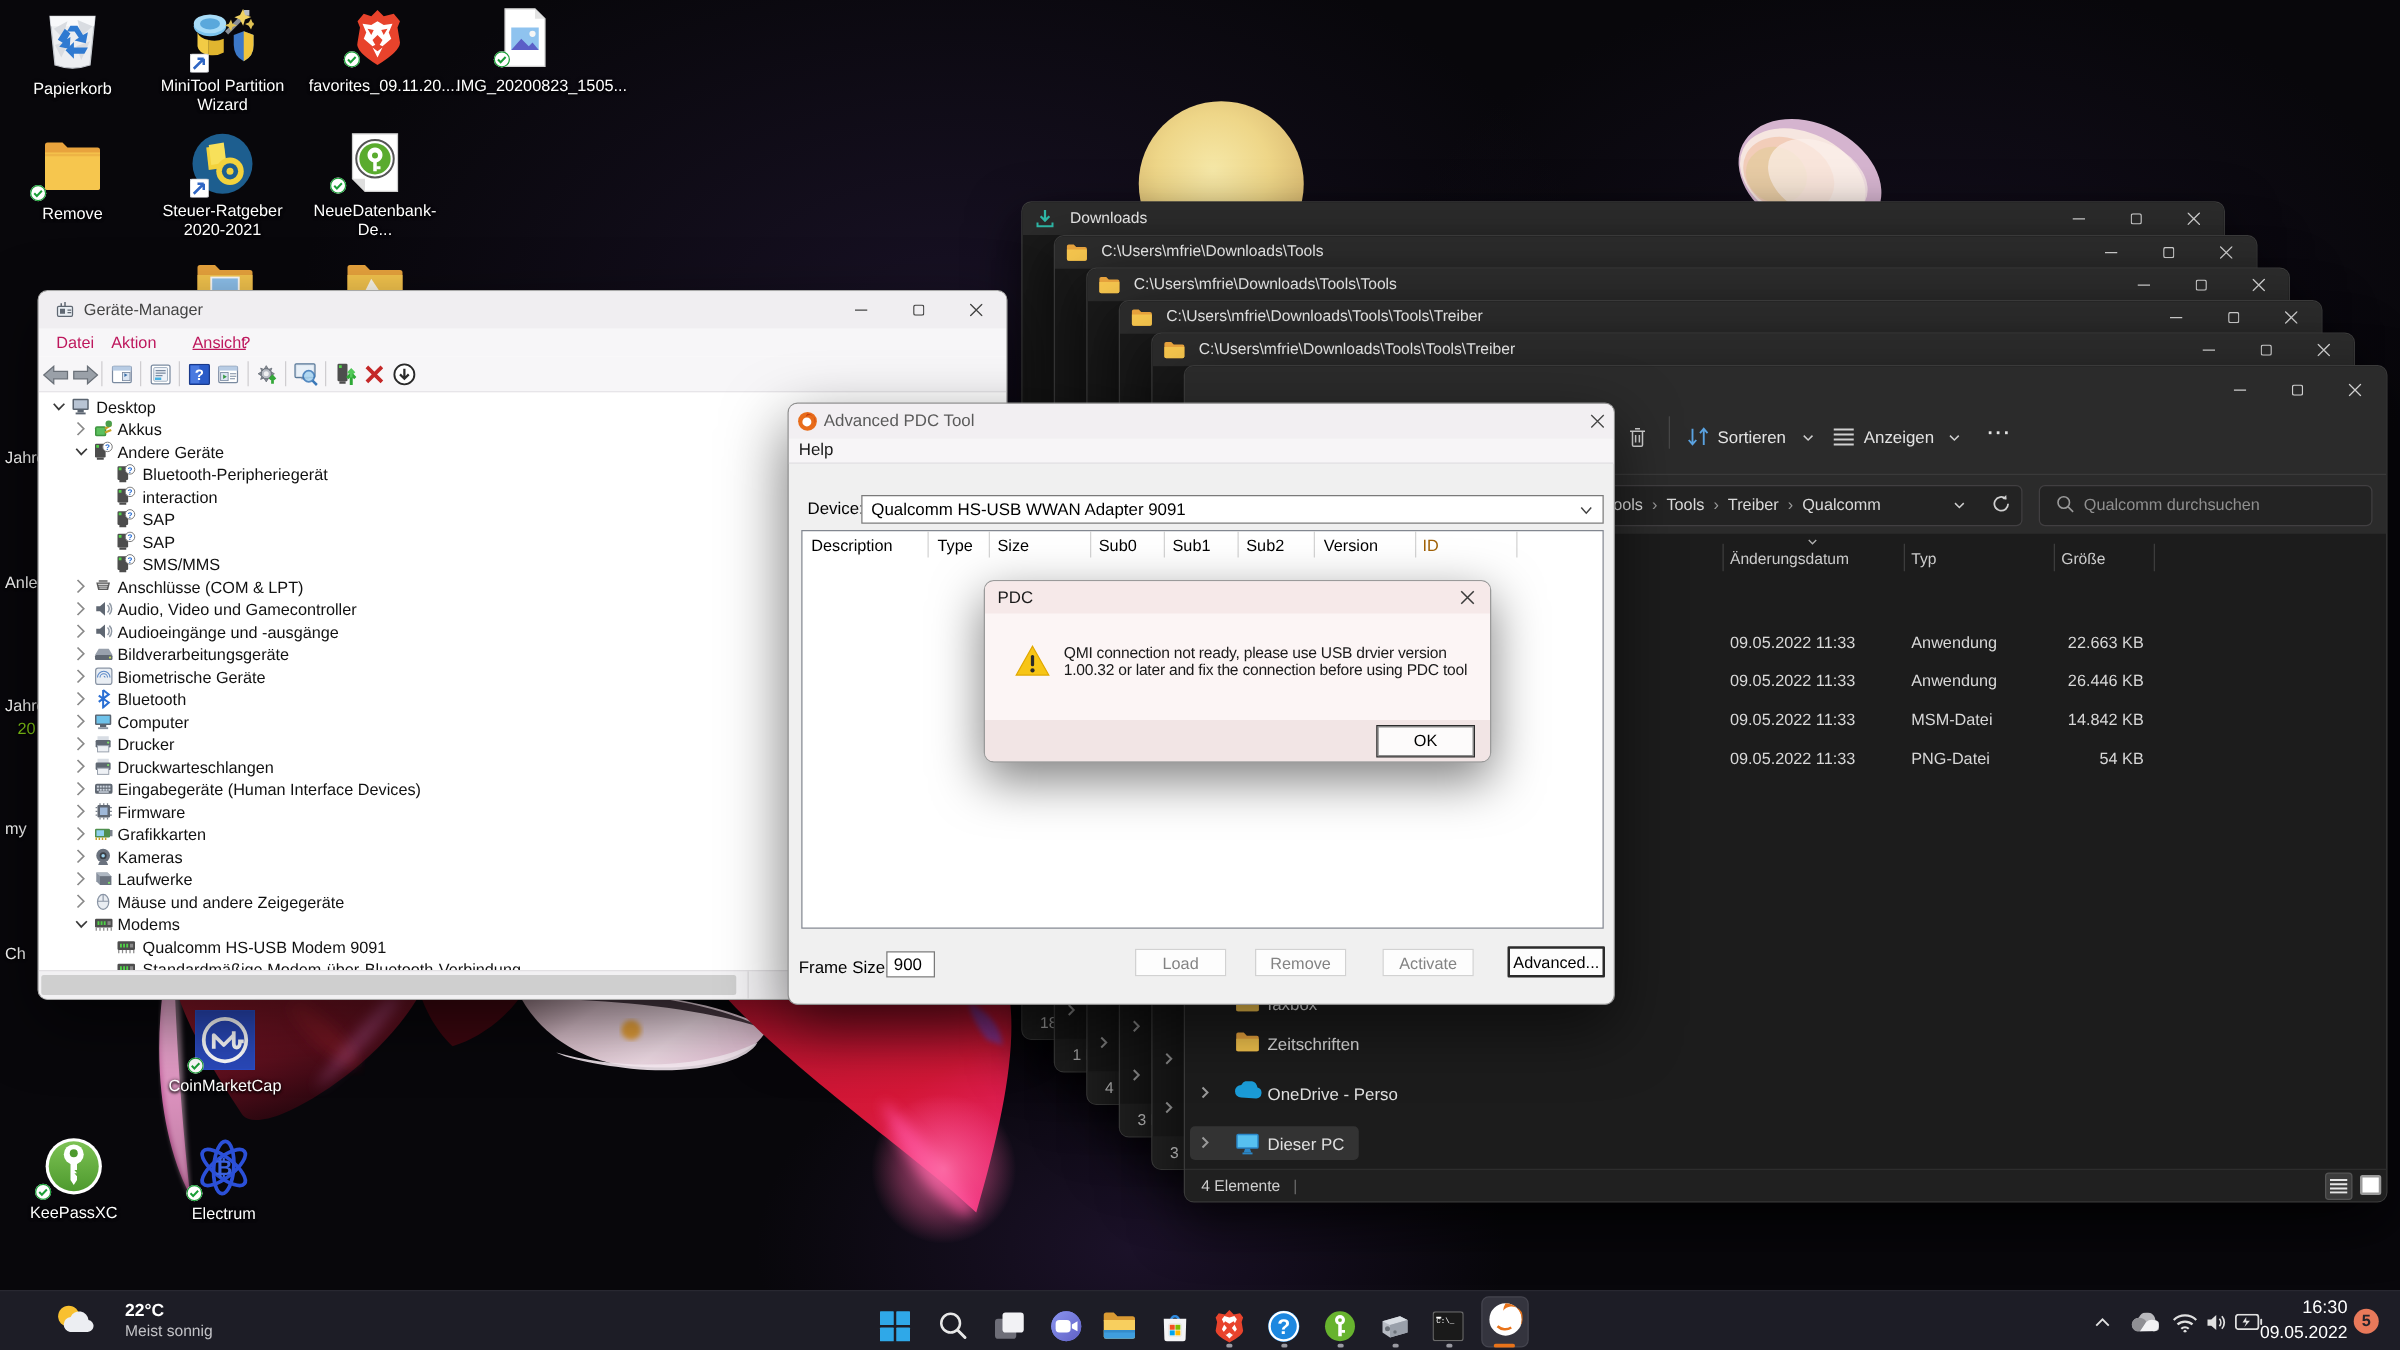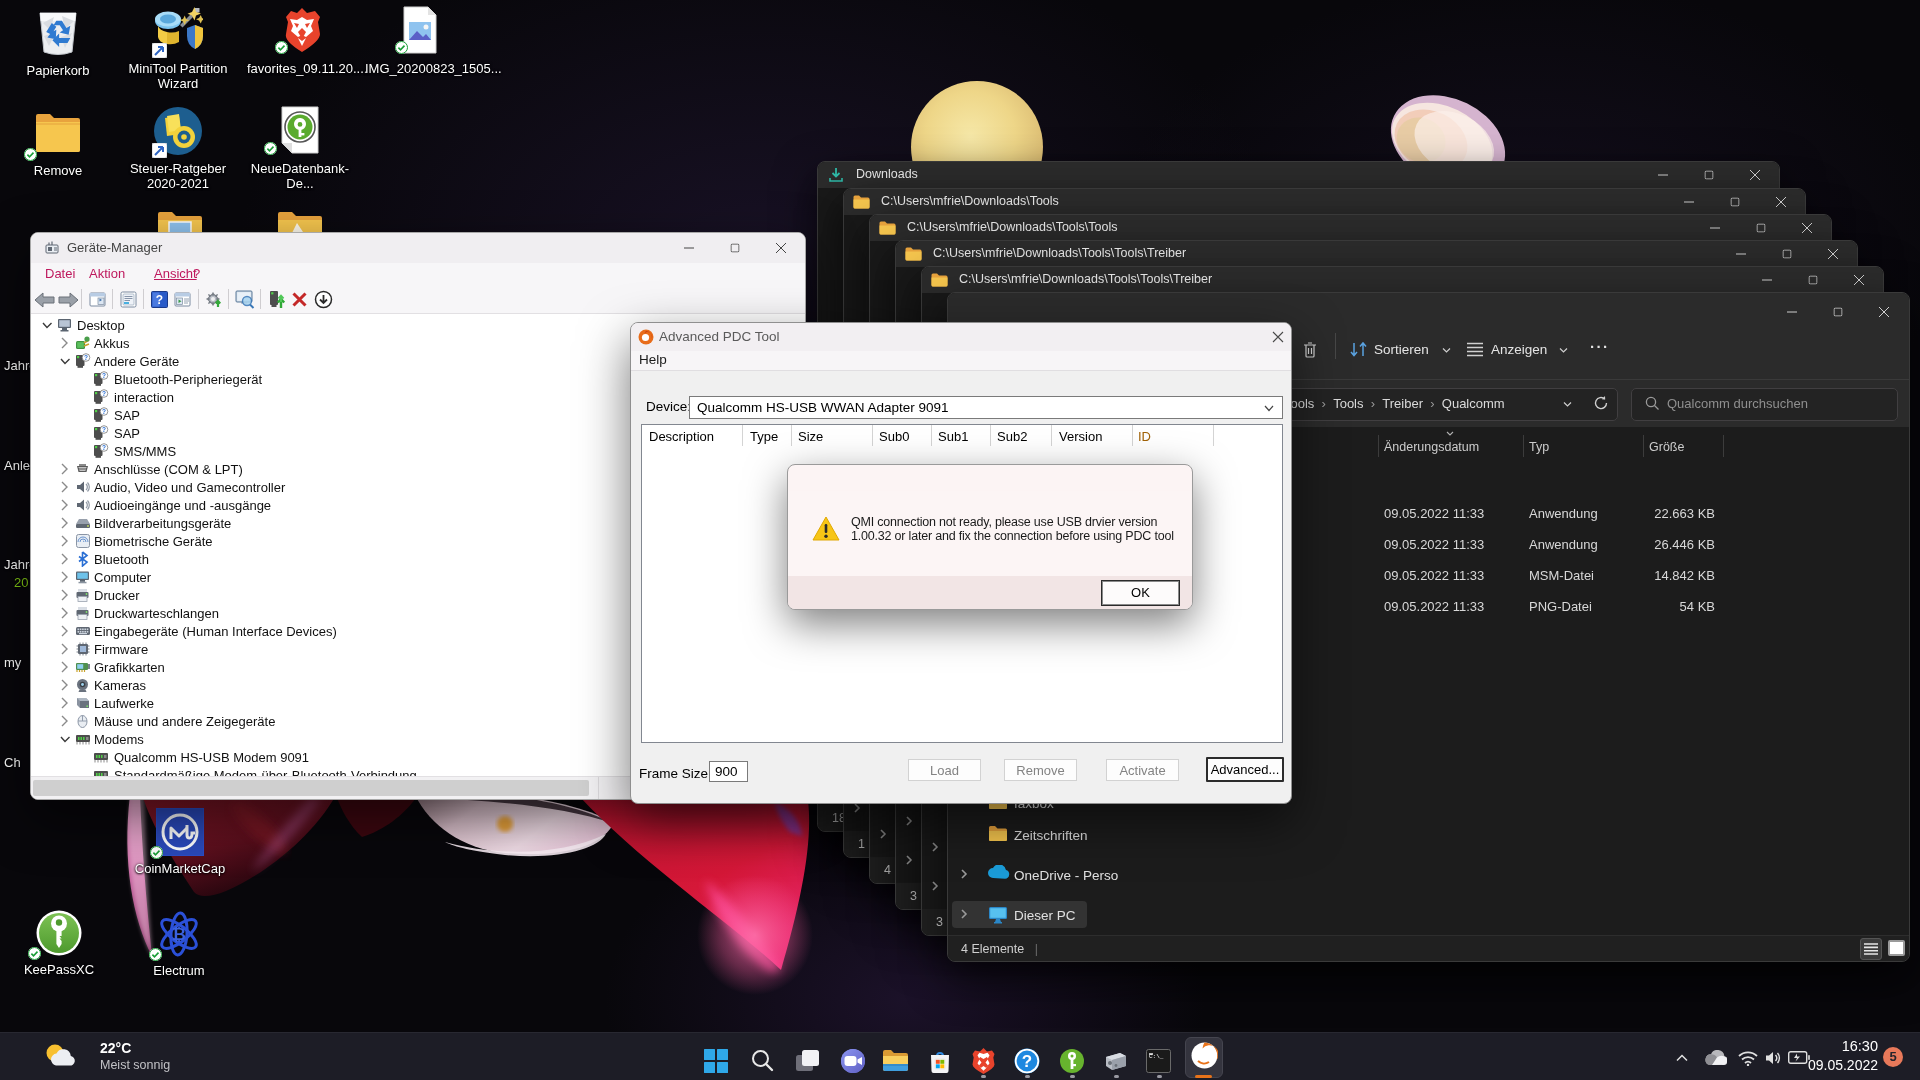--- a/index.html
+++ b/index.html
@@ -1051,20 +1051,26 @@
     <span class="abs" style="left:5px;top:2px;font-size:13.5px;color:#000;">900</span>
   </div>
   <div class="abs" style="left:277px;top:436px;width:73px;height:22px;background:#fdfdfd;border:1px solid #d2d2d2;text-align:center;font-size:13px;color:#838383;line-height:21px;">Load</div>
   <div class="abs" style="left:373px;top:436px;width:73px;height:22px;background:#fdfdfd;border:1px solid #d2d2d2;text-align:center;font-size:13px;color:#838383;line-height:21px;">Remove</div>
   <div class="abs" style="left:475px;top:436px;width:73px;height:22px;background:#fdfdfd;border:1px solid #d2d2d2;text-align:center;font-size:13px;color:#838383;line-height:21px;">Activate</div>
   <div class="abs" style="left:575px;top:434px;width:78px;height:25px;background:#fdfdfd;border:2px solid #2b2b2b;border-radius:1px;text-align:center;font-size:13px;color:#000;line-height:21px;">Advanced...</div>
 </div>
 
 
 <div id="dlgPDC" class="lwin" style="left:787px;top:464px;width:406px;height:146px;border-color:#9a9a9a;background:#fcf4f4;overflow:hidden;box-shadow:0 14px 40px rgba(0,0,0,.5);">
+  <div class="abs" style="left:0;top:0;right:0;height:26px;background:#f6e9e9;">
+    <span class="abs" style="left:10px;top:5px;font-size:13.5px;color:#1a1a1a;">PDC</span>
+    <svg class="abs" style="right:12px;top:7px;" width="12" height="12" viewBox="0 0 12 12">
+          <path d="M1 1 L11 11 M11 1 L1 11" stroke="#3a3a3a" stroke-width="1.2"></path>
+        </svg>
+  </div>
   <div class="abs" style="left:0;top:26px;right:0;height:85px;background:#fcf5f5;"></div>
   <svg class="abs" style="left:24px;top:51px;" width="28" height="26" viewBox="0 0 28 26">
         <path d="M14 1 L27 24 L1 24 Z" fill="#f7c516" stroke="#e0a800" stroke-width="1"></path>
         <rect x="12.7" y="8" width="2.6" height="9" rx="1.2" fill="#2a2a2a"></rect>
         <circle cx="14" cy="20.3" r="1.7" fill="#2a2a2a"></circle>
       </svg>
   <div class="abs" style="left:63px;top:50px;font-size:12.5px;letter-spacing:-0.2px;color:#1a1a1a;line-height:14px;white-space:nowrap;">QMI connection not ready, please use USB drvier version<br>1.00.32 or later and fix the connection before using PDC tool</div>
   <div class="abs" style="left:0;top:111px;right:0;bottom:0;background:#f2e5e5;"></div>
   <div class="abs" style="left:314px;top:116px;width:77px;height:24px;background:#fdfbfb;border:1px solid #8a8a8a;outline:1px solid #2b2b2b;text-align:center;font-size:13px;color:#000;line-height:22px;">OK</div>
 </div>

